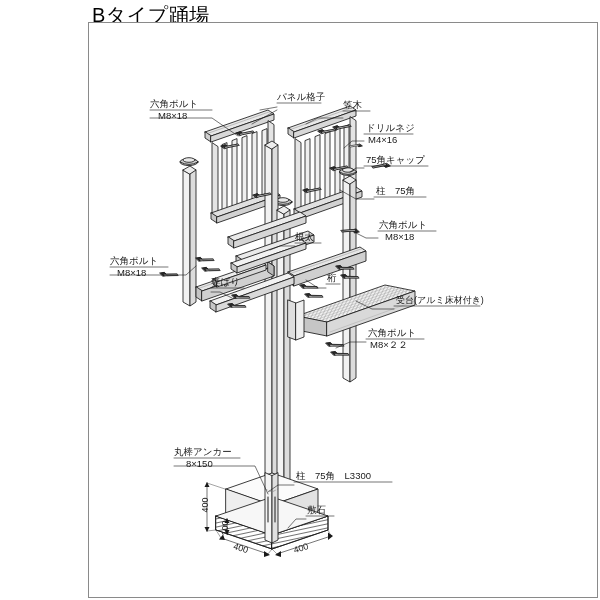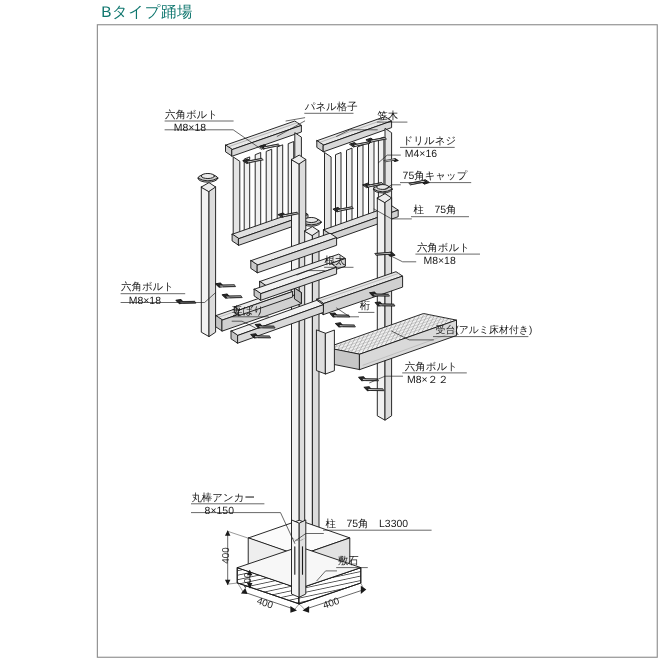--- a/index.html
+++ b/index.html
@@ -1,20 +1,20 @@
 <!DOCTYPE html>
 <html><head>
 <meta charset="utf-8">
 <style>
   html,body{margin:0;padding:0;background:#ffffff;}
   body{width:600px;height:600px;overflow:hidden;
        font-family:"Liberation Sans","DejaVu Sans",sans-serif;color:#000;}
   #page{position:relative;width:600px;height:600px;background:#fff;}
-  #title{position:absolute;left:92px;top:2px;font-size:14px;letter-spacing:0.5px;
-         color:#0f766e;white-space:nowrap;}
+  #title{position:absolute;left:92px;top:2px;font-size:20px;letter-spacing:0.5px;
+         color:#000000;white-space:nowrap;}
   #frame{position:absolute;left:88px;top:22px;width:510px;height:576px;
          border:1px solid #8a8a8a;box-sizing:border-box;background:#fff;}
   #svgwrap{position:absolute;left:0;top:0;width:600px;height:444px;}
   svg{display:block;}
   .lbl{font-family:"Liberation Sans","DejaVu Sans",sans-serif;font-size:9.5px;fill:#1a1a1a;}
   .lbl-s{font-family:"Liberation Sans","DejaVu Sans",sans-serif;font-size:9px;fill:#1a1a1a;}
   .dim{font-family:"Liberation Sans","DejaVu Sans",sans-serif;font-size:9px;fill:#1a1a1a;}
 </style>
 </head>
 <body>

